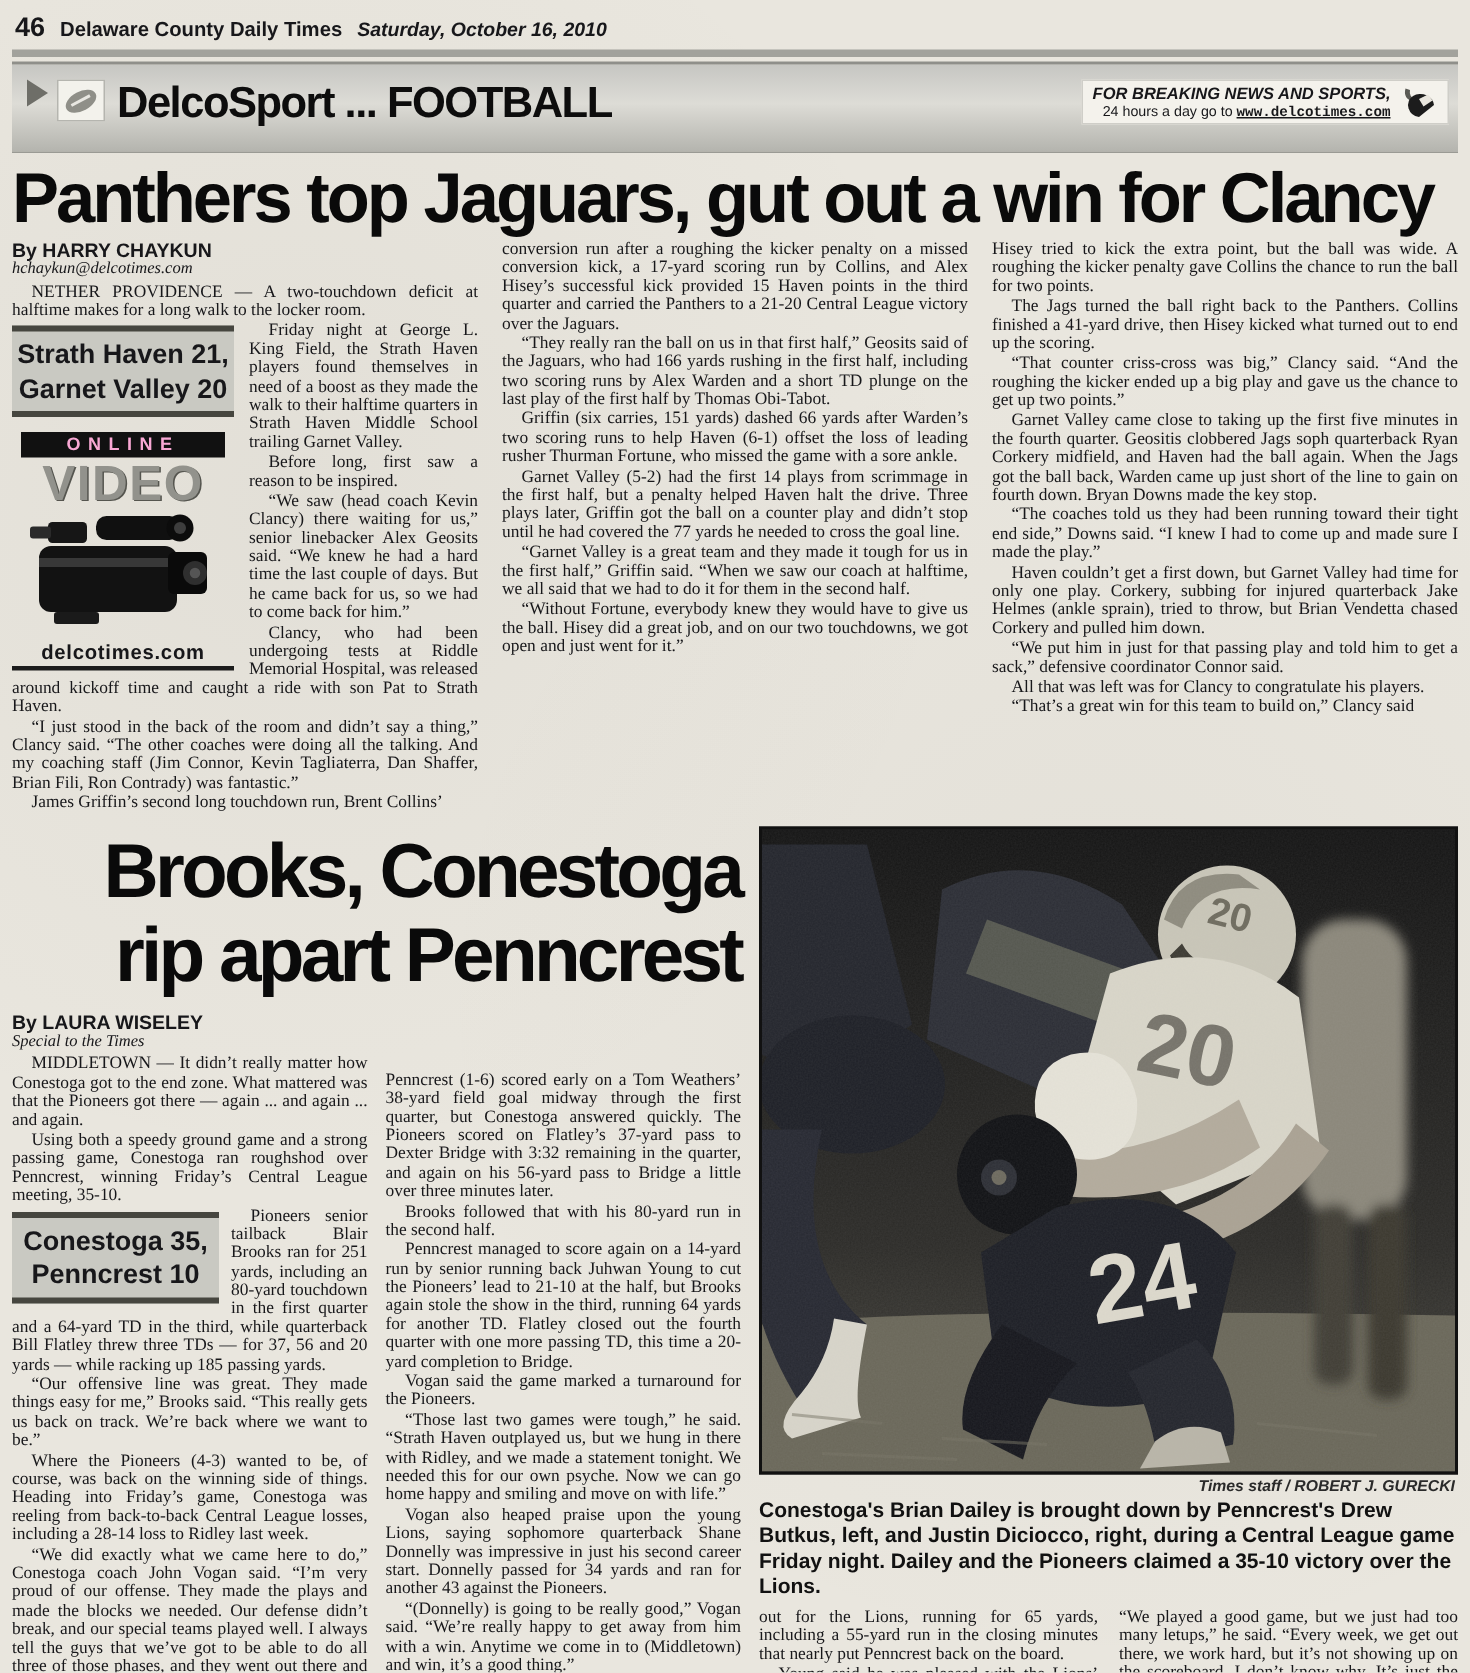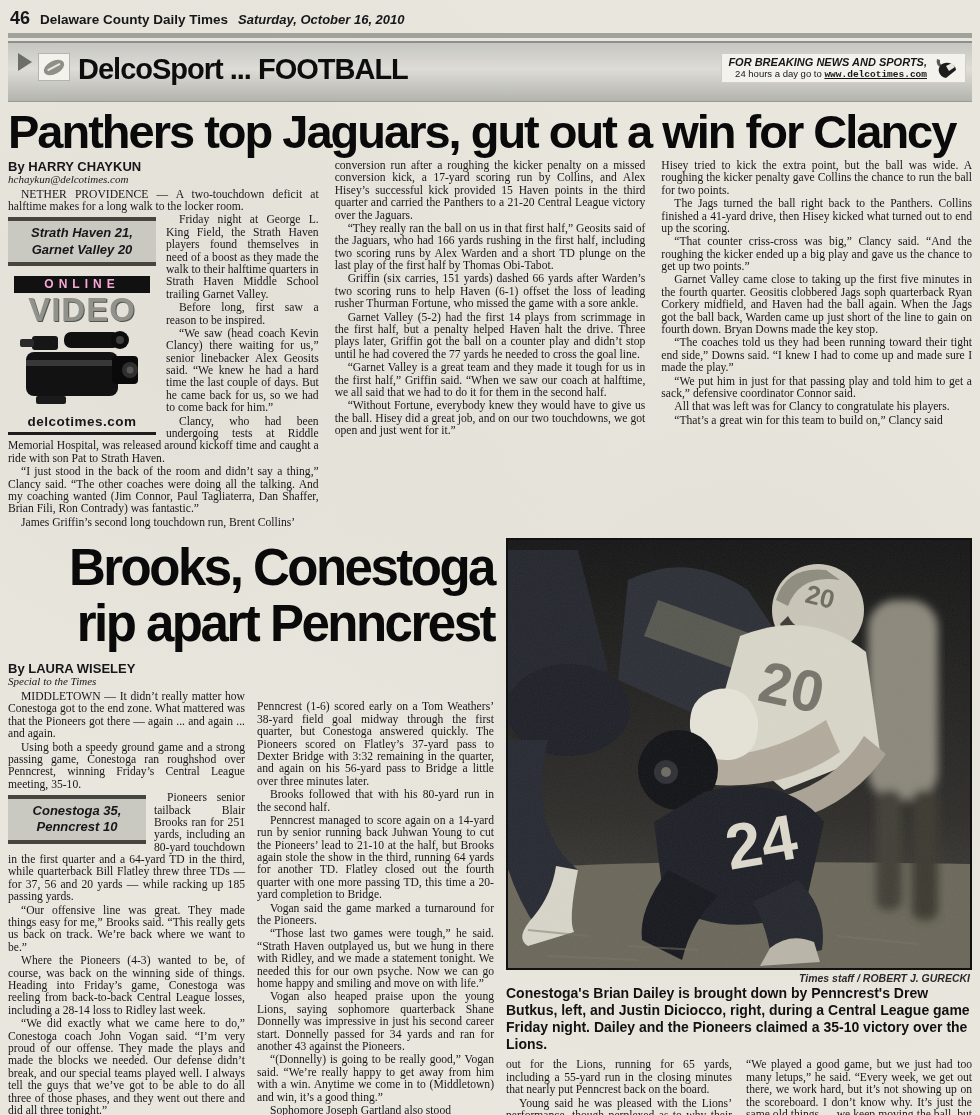--- a/index.html
+++ b/index.html
@@ -48,21 +48,21 @@
   .col{flex:1;min-width:0;font-size:11.6px;line-height:1.07;text-align:justify;}
   .col p{margin:0 0 1px 0;text-indent:13px;}
   .flush-first p:first-child{text-indent:0;}
   .byline{font-family:"Liberation Sans",sans-serif;font-weight:700;font-size:13px;text-indent:0;}
   .email,.special{font-style:italic;font-size:11px;margin-bottom:3px;}
 
   
   .floatbox{float:left;width:148px;margin:3px 10px 2px 0;}
   .scorebox{background:#c9c9c2;border-top:4px solid #46463f;border-bottom:4px solid #46463f;
             padding:4px 2px;text-align:center;font-family:"Liberation Sans",sans-serif;
-            font-weight:700;font-size:13px;line-height:1.25;font-style:italic;}
+            font-weight:700;font-size:18px;line-height:1.25;}
   .promo{margin-top:10px;border-bottom:3px solid #1c1c1c;padding-bottom:2px;text-align:center;}
   .onlinebar{background:#111;color:#f9a8d4;font-family:"Liberation Sans",sans-serif;
              font-weight:700;font-size:12px;letter-spacing:5px;padding:2px 0;margin:0 6px;}
   .videoword{font-family:"Liberation Sans",sans-serif;font-weight:700;font-size:33px;
              letter-spacing:1px;color:#92928c;text-shadow:1px 1px 0 #55554f;line-height:1;}
   .sitename{font-family:"Liberation Sans",sans-serif;font-weight:700;font-size:13.5px;letter-spacing:.5px;}
   .floatbox2{float:left;width:138px;margin:3px 8px 2px 0;}
 
   
   .sec2{display:flex;gap:12px;margin-top:8px;}
@@ -145,41 +145,42 @@
             <rect x="24" y="70" width="30" height="8" rx="2" fill="#1a1a1a"></rect>
           </svg>
           <div class="sitename">delcotimes.com</div>
         </div>
       </div>
       <div>
           <p>Friday night at George L. King Field, the Strath Haven players found themselves in need of a boost as they made the walk to their halftime quarters in Strath Haven Middle School trailing Garnet Valley.</p>
           <p>Before long, first saw a reason to be inspired.</p>
           <p>“We saw (head coach Kevin Clancy) there waiting for us,” senior linebacker Alex Geosits said. “We knew he had a hard time the last couple of days. But he came back for us, so we had to come back for him.”</p>
           <p>Clancy, who had been undergoing tests at Riddle Memorial Hospital, was released around kickoff time and caught a ride with son Pat to Strath Haven.</p>
-          <p>“I just stood in the back of the room and didn’t say a thing,” Clancy said. “The other coaches were doing all the talking. And my coaching wanted (Jim Connor, Paul Tagliaterra, Dan Shaffer, Brian Fili, Ron Contrady) was fantastic.”</p>
+          <p>“I just stood in the back of the room and didn’t say a thing,” Clancy said. “The other coaches were doing all the talking. And my coaching staff (Jim Connor, Kevin Tagliaterra, Dan Shaffer, Brian Fili, Ron Contrady) was fantastic.”</p>
           <p>James Griffin’s second long touchdown run, Brent Collins’</p>
         </div>
     </div>
     <div class="col flush-first">
       <div>
           <p>conversion run after a roughing the kicker penalty on a missed conversion kick, a 17-yard scoring run by Collins, and Alex Hisey’s successful kick provided 15 Haven points in the third quarter and carried the Panthers to a 21-20 Central League victory over the Jaguars.</p>
           <p>“They really ran the ball on us in that first half,” Geosits said of the Jaguars, who had 166 yards rushing in the first half, including two scoring runs by Alex Warden and a short TD plunge on the last play of the first half by Thomas Obi-Tabot.</p>
           <p>Griffin (six carries, 151 yards) dashed 66 yards after Warden’s two scoring runs to help Haven (6-1) offset the loss of leading rusher Thurman Fortune, who missed the game with a sore ankle.</p>
           <p>Garnet Valley (5-2) had the first 14 plays from scrimmage in the first half, but a penalty helped Haven halt the drive. Three plays later, Griffin got the ball on a counter play and didn’t stop until he had covered the 77 yards he needed to cross the goal line.</p>
           <p>“Garnet Valley is a great team and they made it tough for us in the first half,” Griffin said. “When we saw our coach at halftime, we all said that we had to do it for them in the second half.</p>
           <p>“Without Fortune, everybody knew they would have to give us the ball. Hisey did a great job, and on our two touchdowns, we got open and just went for it.”</p>
         </div>
     </div>
     <div class="col flush-first">
       <div>
           <p>Hisey tried to kick the extra point, but the ball was wide. A roughing the kicker penalty gave Collins the chance to run the ball for two points.</p>
           <p>The Jags turned the ball right back to the Panthers. Collins finished a 41-yard drive, then Hisey kicked what turned out to end up the scoring.</p>
           <p>“That counter criss-cross was big,” Clancy said. “And the roughing the kicker ended up a big play and gave us the chance to get up two points.”</p>
           <p>Garnet Valley came close to taking up the first five minutes in the fourth quarter. Geositis clobbered Jags soph quarterback Ryan Corkery midfield, and Haven had the ball again. When the Jags got the ball back, Warden came up just short of the line to gain on fourth down. Bryan Downs made the key stop.</p>
           <p>“The coaches told us they had been running toward their tight end side,” Downs said. “I knew I had to come up and made sure I made the play.”</p>
+          <p>Haven couldn’t get a first down, but Garnet Valley had time for only one play. Corkery, subbing for injured quarterback Jake Helmes (ankle sprain), tried to throw, but Brian Vendetta chased Corkery and pulled him down.</p>
           <p>“We put him in just for that passing play and told him to get a sack,” defensive coordinator Connor said.</p>
           <p>All that was left was for Clancy to congratulate his players.</p>
           <p>“That’s a great win for this team to build on,” Clancy said</p>
         </div>
     </div>
   </div>
 
   <div class="sec2">
     <div class="s2left">
       <h2>

